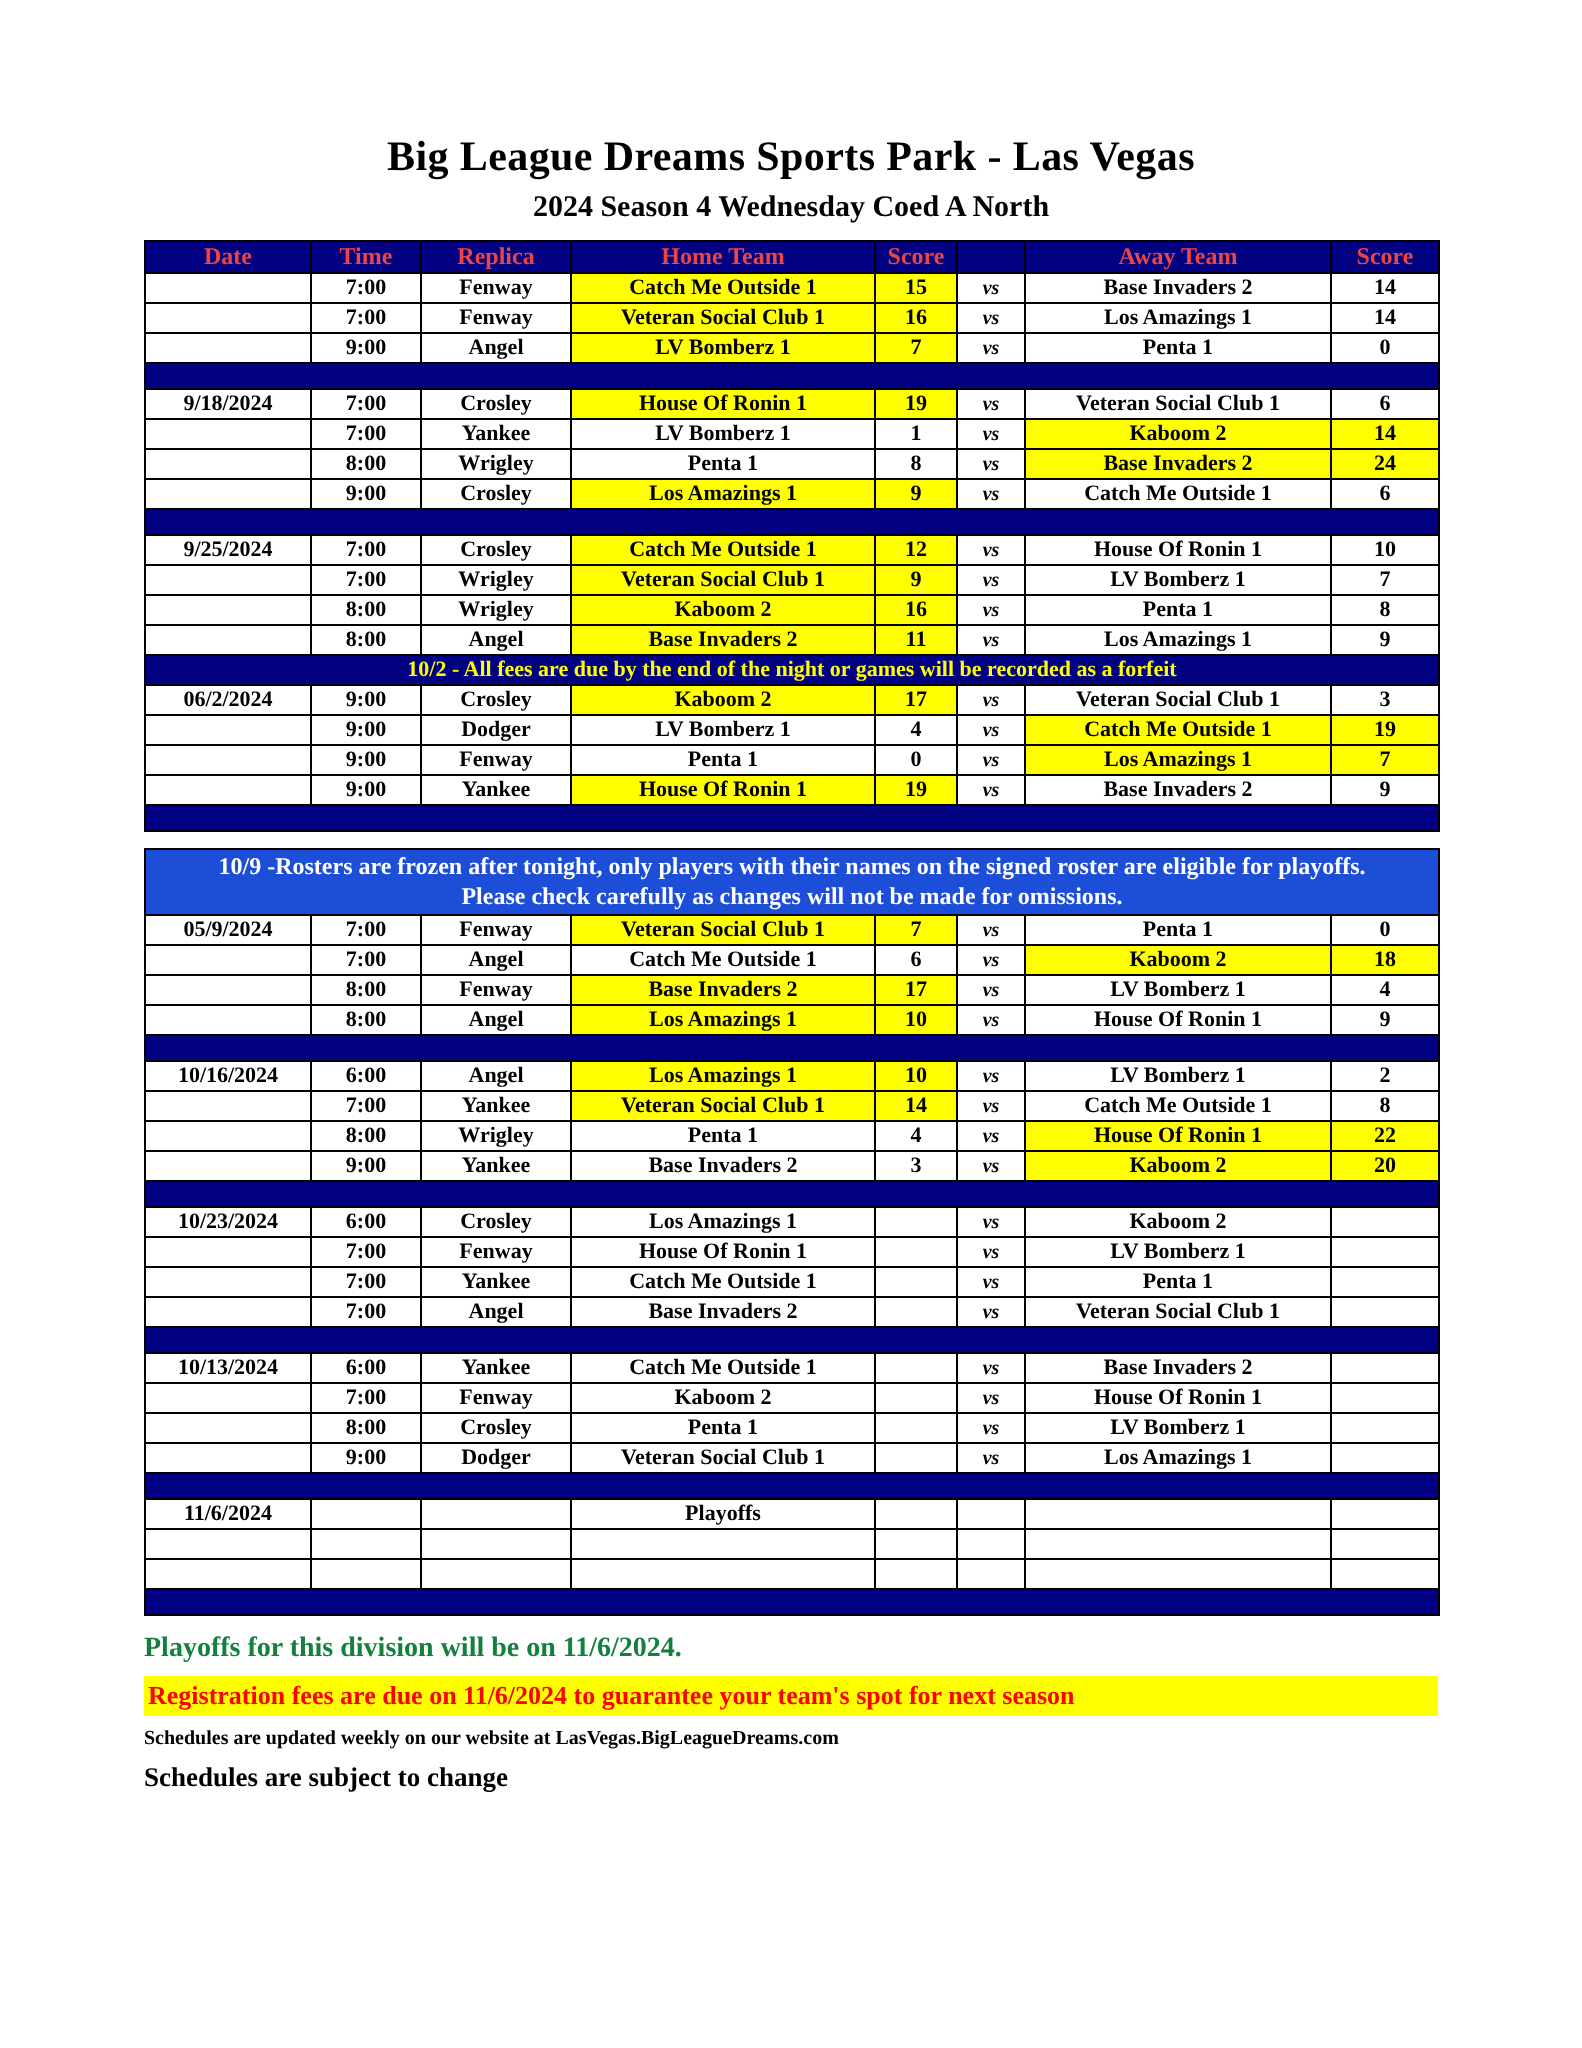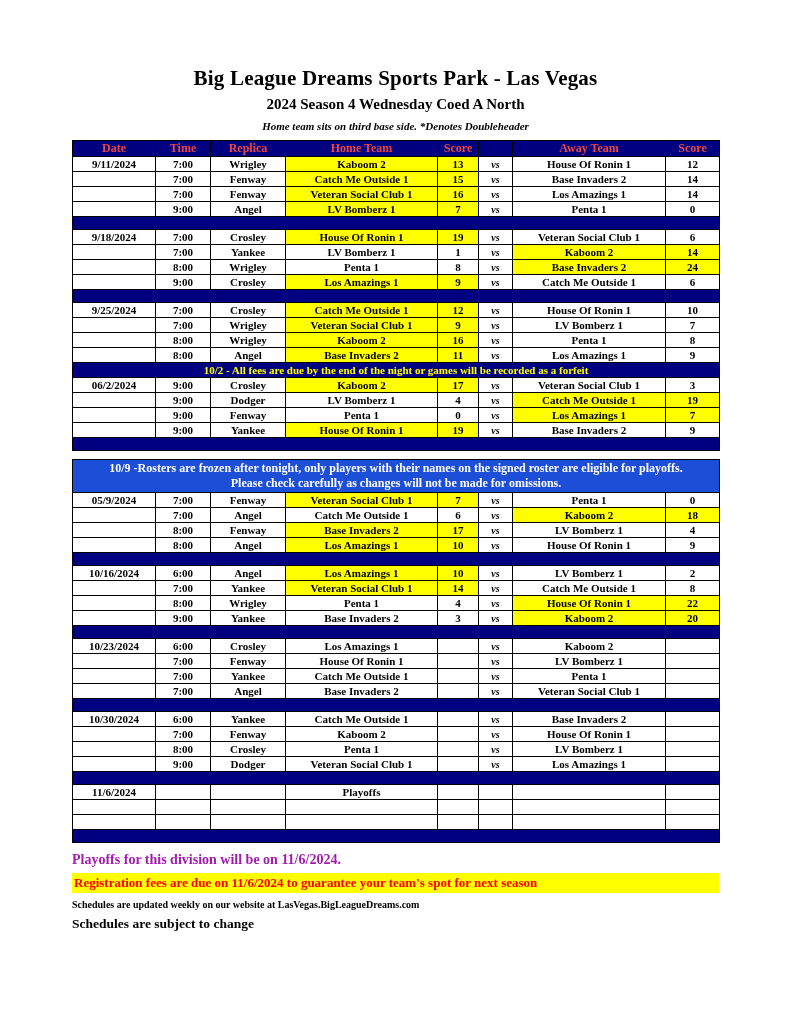--- a/index.html
+++ b/index.html
@@ -39,35 +39,34 @@
   .c-vs { font-style: italic; font-size: 10px; }
   .hl { background: #FFFF00; }
   .sep-cell { background: #000080; height: 13px; }
   .banner-cell { background: #000080; color: #FFFF00; font-size: 11px; height: 15px; }
   .spacer-cell { border-left: none; border-right: none; background: #ffffff; height: 9px; }
   .notice-cell {
     background: #1d4ed8; color: #ffffff; font-size: 12px;
     height: auto; line-height: 15px; padding: 1px 0;
   }
   .footer { width: 647px; margin-top: 9px; }
-  .f-playoffs { color: #a21caf; font-weight: bold; font-size: 14px; margin: 0 0 5px 0; }
+  .f-playoffs { color: #15803d; font-weight: bold; font-size: 14px; margin: 0 0 5px 0; }
   .f-registration {
     background: #FFFF00; color: #FF0000; font-weight: bold; font-size: 13px;
     padding: 2px 2px; margin: 0 0 6px 0; width: 647px;
   }
   .f-website { font-weight: bold; font-size: 10px; margin: 0 0 6px 0; }
   .f-change { font-weight: bold; font-size: 13.5px; margin: 0; }
 </style>
 </head>
 <body>
 
 <div class="page">
   <div class="title">Big League Dreams Sports Park - Las Vegas</div>
   <div class="subtitle">2024 Season 4 Wednesday Coed A North</div>
-  <div class="note">Home team sits on third base side.  *Denotes Doubleheader</div>
 
   <table>
     <colgroup>
       <col class="w-date">
         <col class="w-time">
         <col class="w-replica">
         <col class="w-home">
       <col class="w-score">
         <col class="w-vs">
         <col class="w-away">
@@ -80,30 +79,20 @@
         <th>Replica</th>
         <th>Home Team</th>
         <th>Score</th>
         <th></th>
         <th>Away Team</th>
         <th>Score</th>
       </tr>
     </thead>
     <tbody>
         <tr>
-          <td class="c-date">9/11/2024</td>
-          <td class="c-time">7:00</td>
-          <td class="c-replica">Wrigley</td>
-          <td class="c-home hl">Kaboom 2</td>
-          <td class="c-score hl">13</td>
-          <td class="c-vs">vs</td>
-          <td class="c-away">House Of Ronin 1</td>
-          <td class="c-score2">12</td>
-        </tr>
-        <tr>
           <td class="c-date"></td>
           <td class="c-time">7:00</td>
           <td class="c-replica">Fenway</td>
           <td class="c-home hl">Catch Me Outside 1</td>
           <td class="c-score hl">15</td>
           <td class="c-vs">vs</td>
           <td class="c-away">Base Invaders 2</td>
           <td class="c-score2">14</td>
         </tr>
         <tr>
@@ -390,21 +379,21 @@
           <td class="c-home">Base Invaders 2</td>
           <td class="c-score"></td>
           <td class="c-vs">vs</td>
           <td class="c-away">Veteran Social Club 1</td>
           <td class="c-score2"></td>
         </tr>
         <tr>
           <td class="sep-cell" colspan="8"></td>
         </tr>
         <tr>
-          <td class="c-date">10/30/2024</td>
+          <td class="c-date">10/13/2024</td>
           <td class="c-time">6:00</td>
           <td class="c-replica">Yankee</td>
           <td class="c-home">Catch Me Outside 1</td>
           <td class="c-score"></td>
           <td class="c-vs">vs</td>
           <td class="c-away">Base Invaders 2</td>
           <td class="c-score2"></td>
         </tr>
         <tr>
           <td class="c-date"></td>

